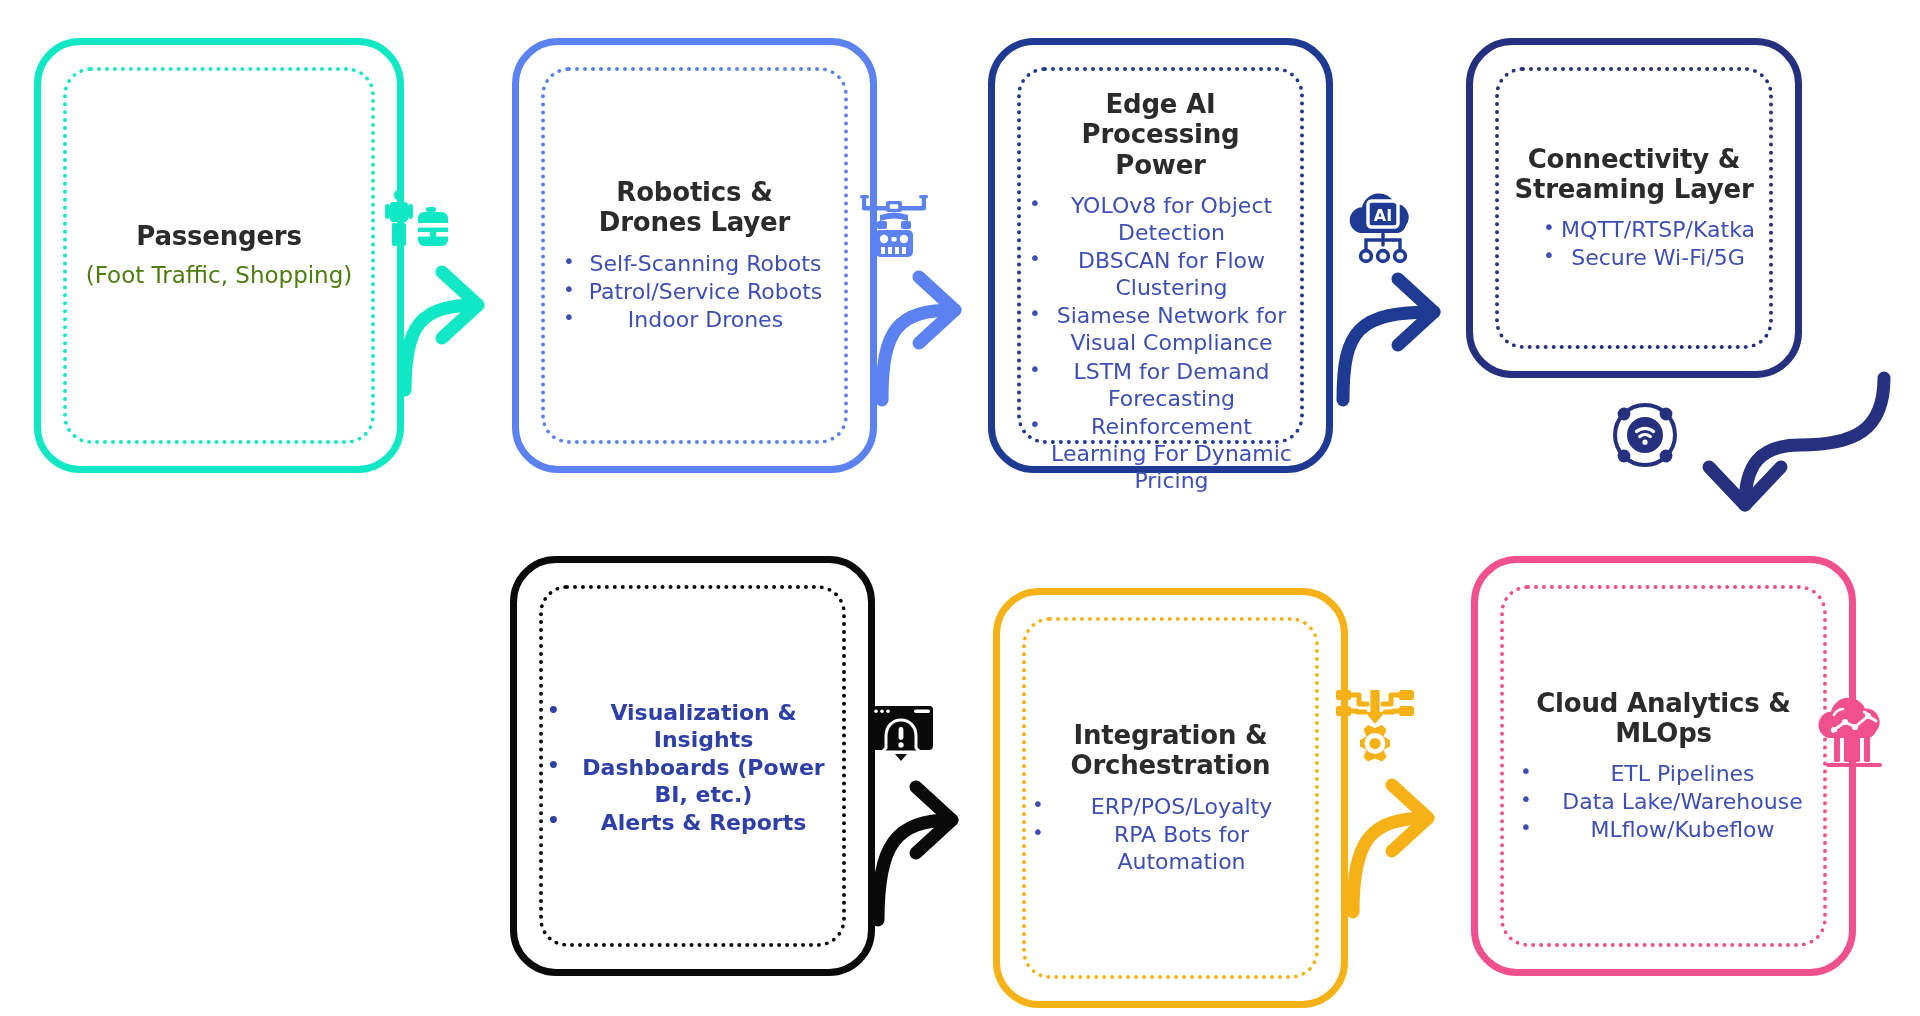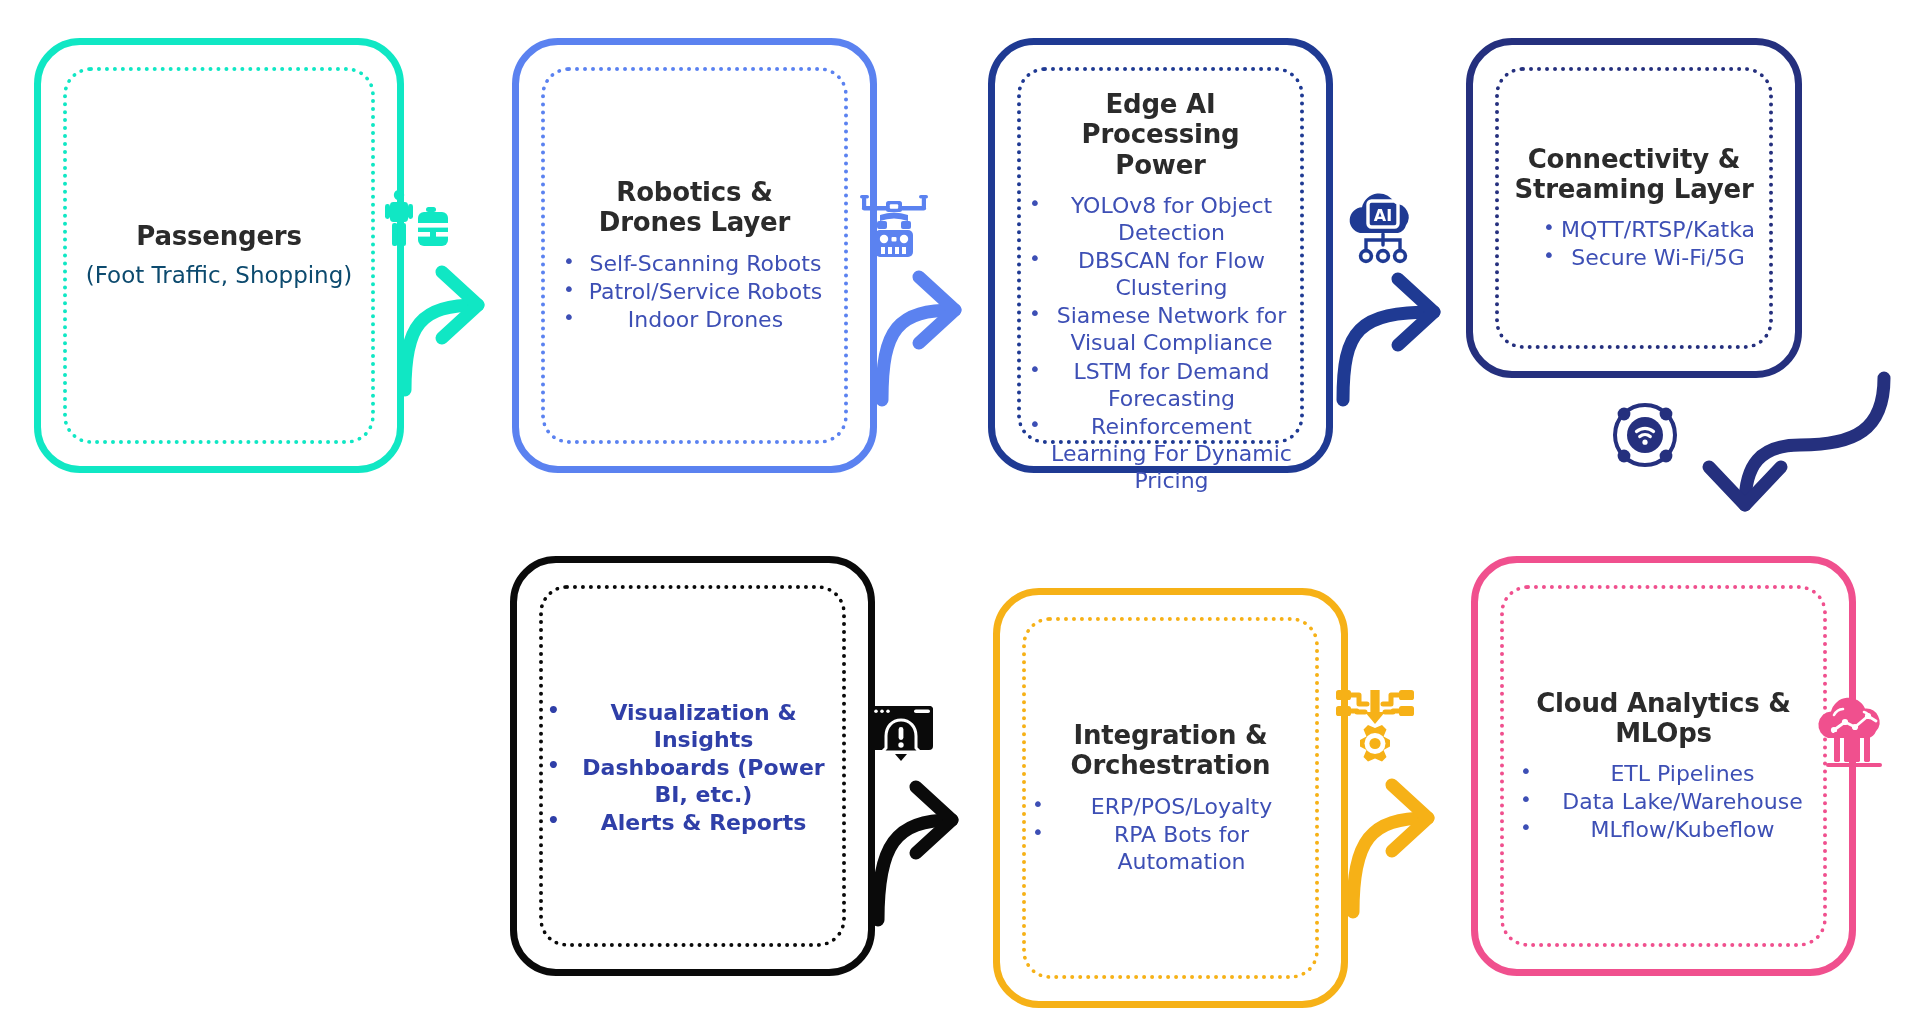--- a/index.html
+++ b/index.html
@@ -54,21 +54,21 @@
     font-size: 26px;
     line-height: 1.17;
     color: #2b2b2b;
     text-align: center;
     letter-spacing: -0.2px;
     margin: 0 0 8px 0;
     max-width: 100%;
   }
   .node-sub {
     font-size: 23px;
-    color: #0c4a6e;
+    color: #4d7c0f;
     text-align: center;
     line-height: 1.25;
     margin: 2px 0 0 0;
   }
   .bullets {
     list-style: none;
     margin: 4px 0 0 0;
     padding: 0;
     width: 100%;
   }

